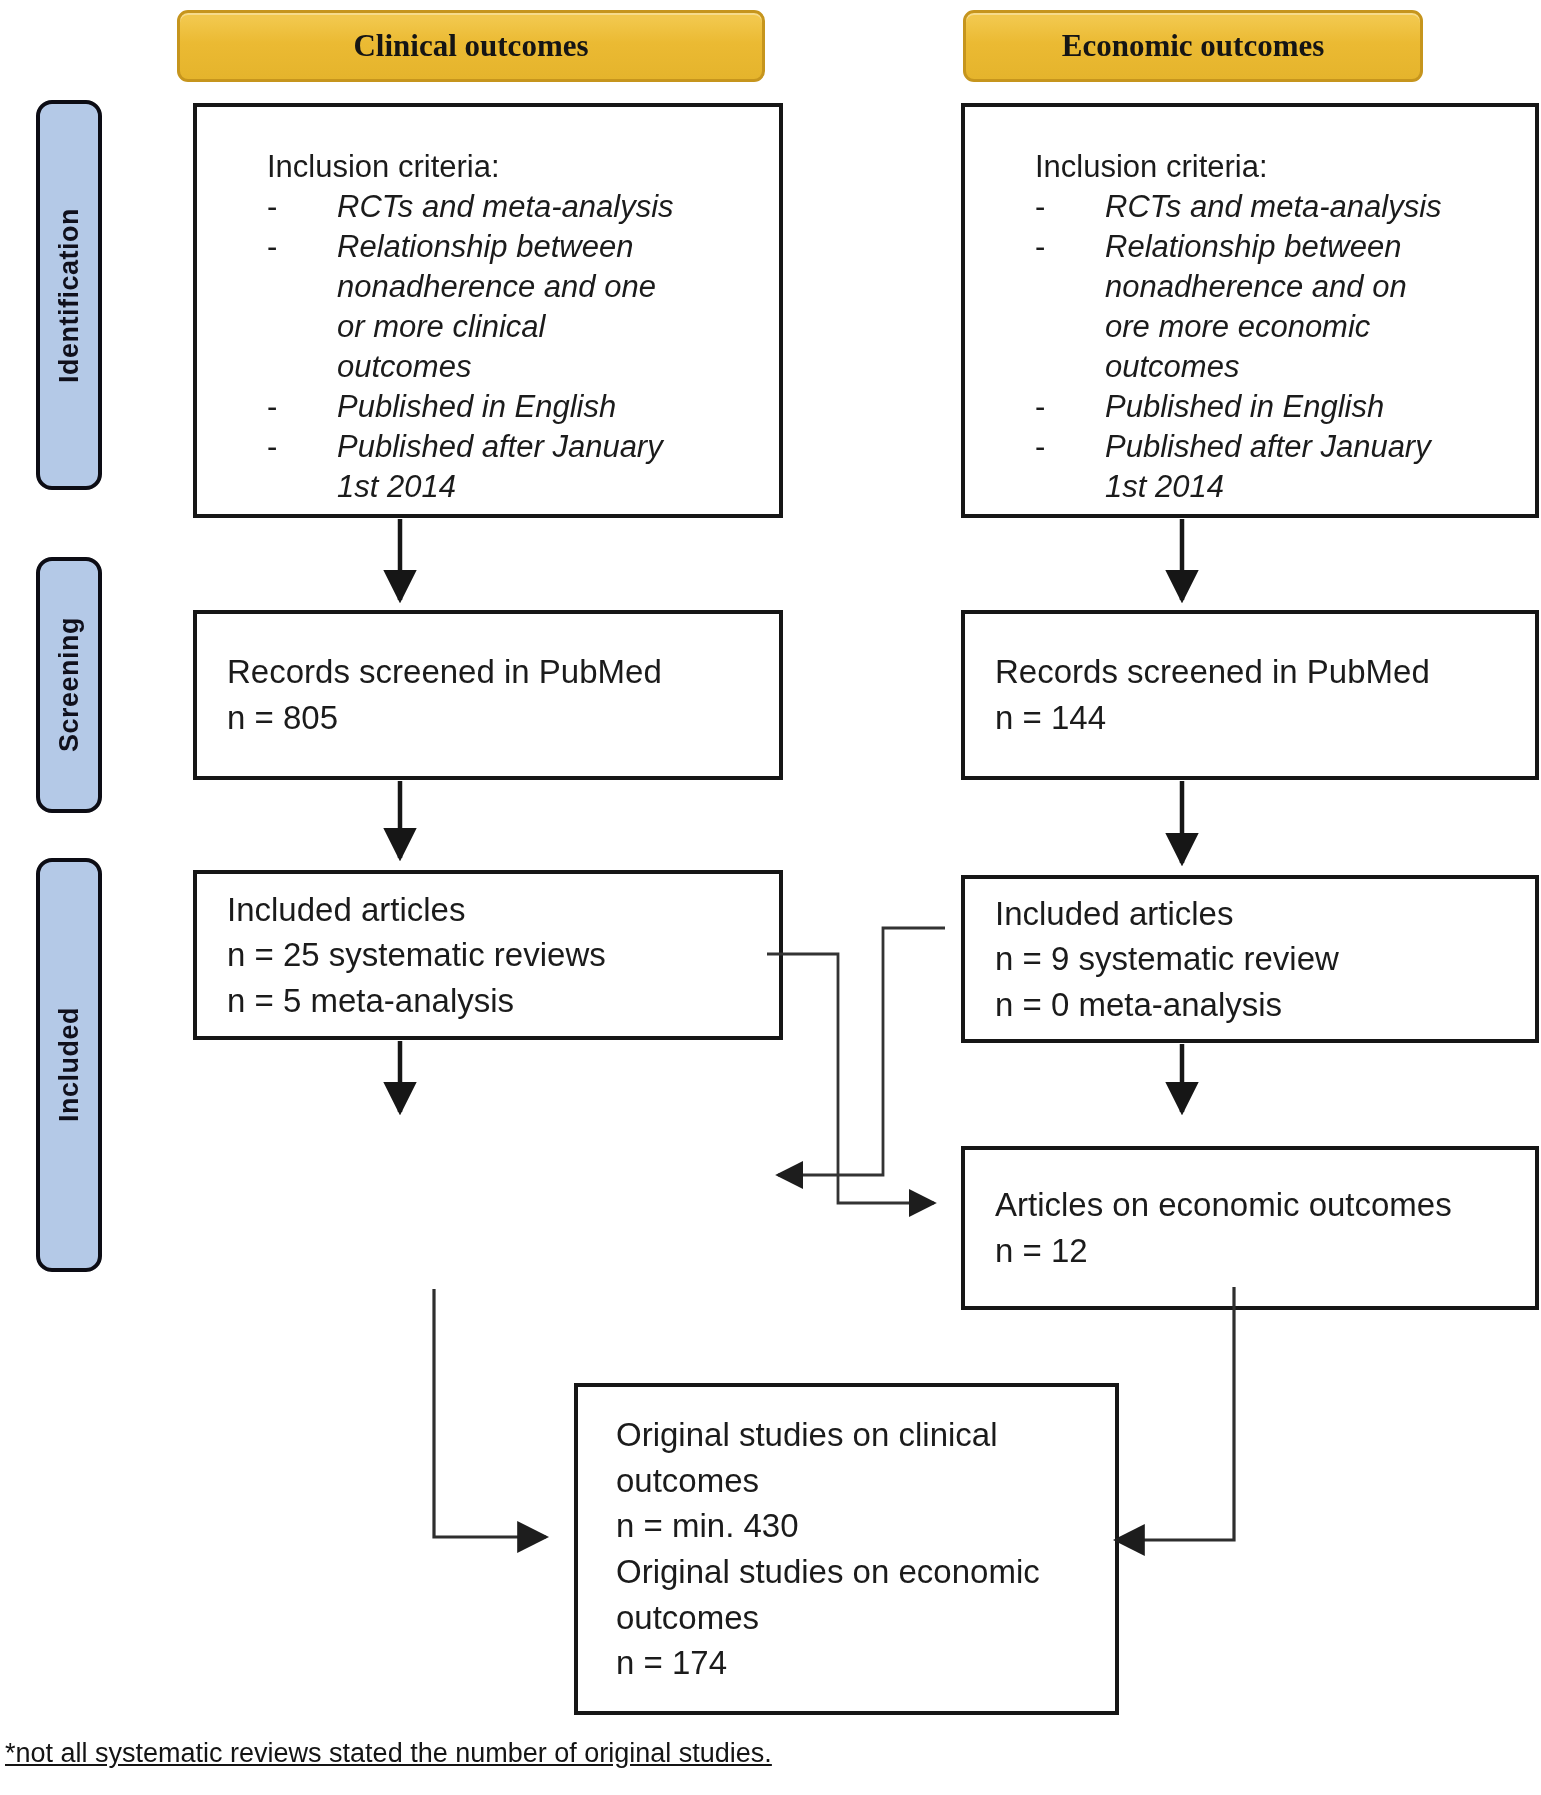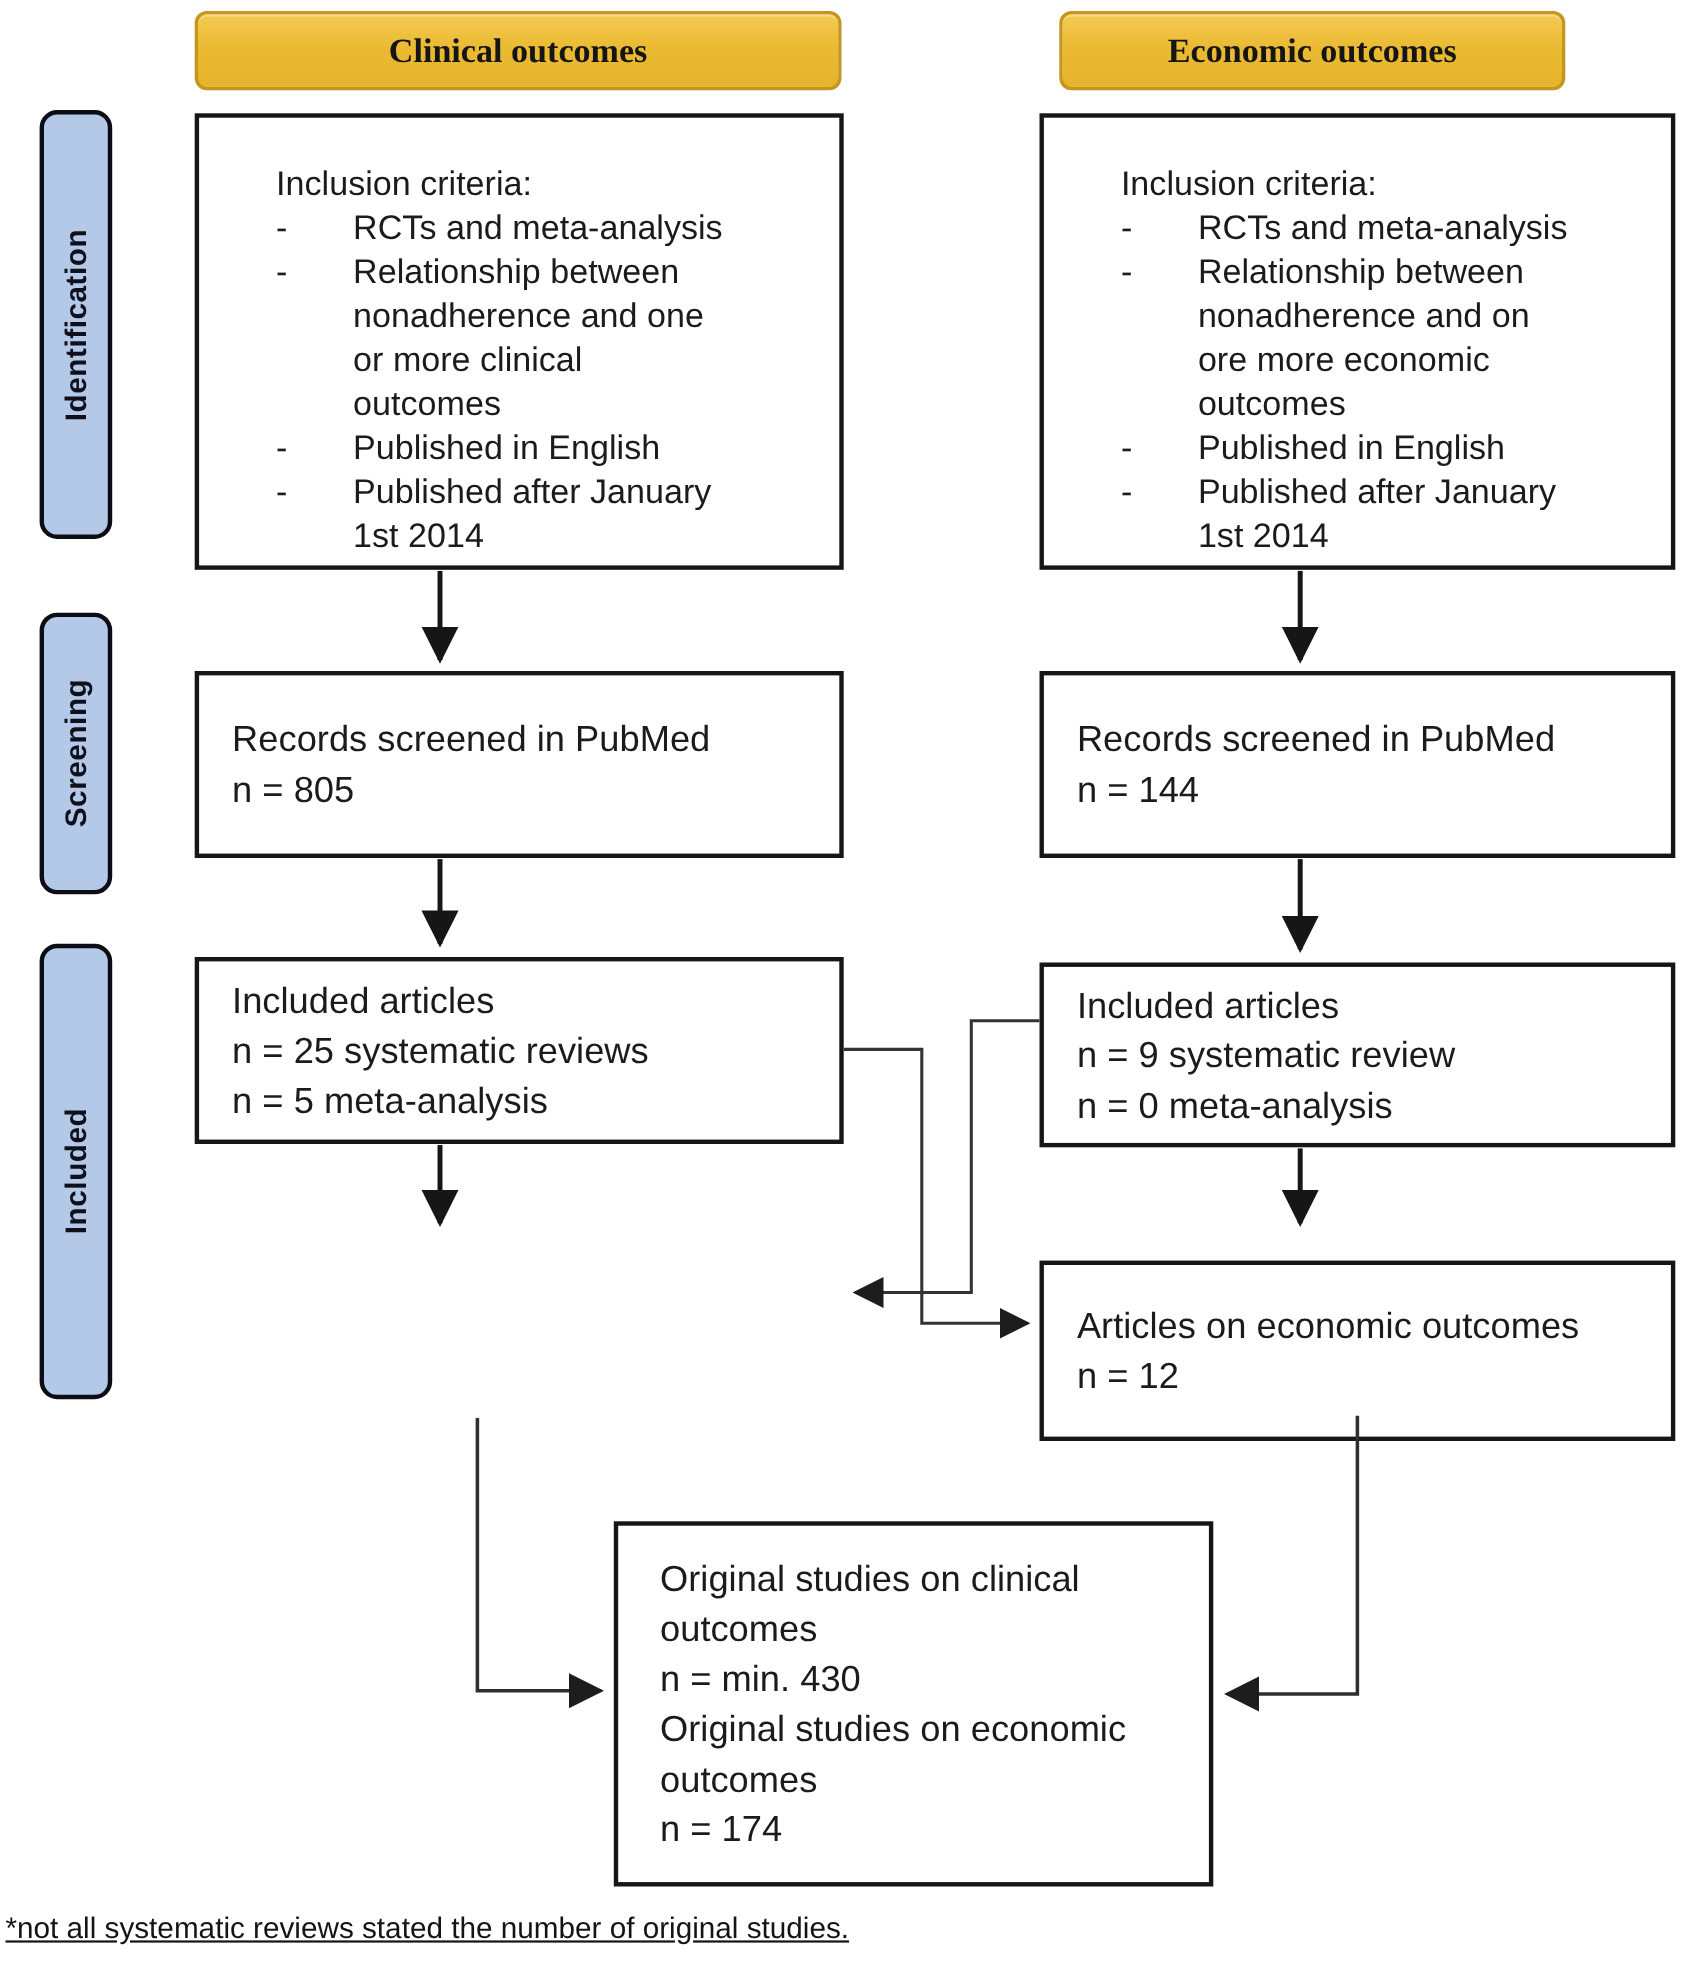--- a/index.html
+++ b/index.html
@@ -31,27 +31,28 @@
     writing-mode:vertical-rl;transform:rotate(180deg);
     font-weight:bold;font-size:27px;letter-spacing:.5px;color:#10101c;white-space:nowrap;
   }
   #stage-id{top:100px;height:390px;}
   #stage-scr{top:557px;height:256px;}
   #stage-inc{top:858px;height:414px;}
   
   .box{
     position:absolute;background:#fff;box-sizing:border-box;
     border:4px solid var(--box-border,#161616);
+    margin-left:16px;
   }
   .col-c{left:177px;width:590px;}
   .col-e{left:945px;width:578px;}
   .crit{top:103px;height:415px;padding:40px 12px 0 70px;font-size:31px;line-height:1.29;}
   .crit .bullet{display:flex;}
   .crit .dash{flex:0 0 70px;}
-  .btext{white-space:pre-line;}
+  .btext{white-space:pre-line;font-style:italic;}
   .cbox{
     display:flex;flex-direction:column;justify-content:center;
     padding-left:30px;padding-right:20px;
     font-size:33px;line-height:1.38;white-space:pre-line;
   }
   #box-rec-c,#box-rec-e{top:610px;height:170px;}
   #box-incart-c{top:870px;height:170px;}
   #box-incart-e{top:875px;height:168px;}
   #box-art-c{top:1122px;height:166px;}
   #box-art-e{top:1146px;height:164px;}

